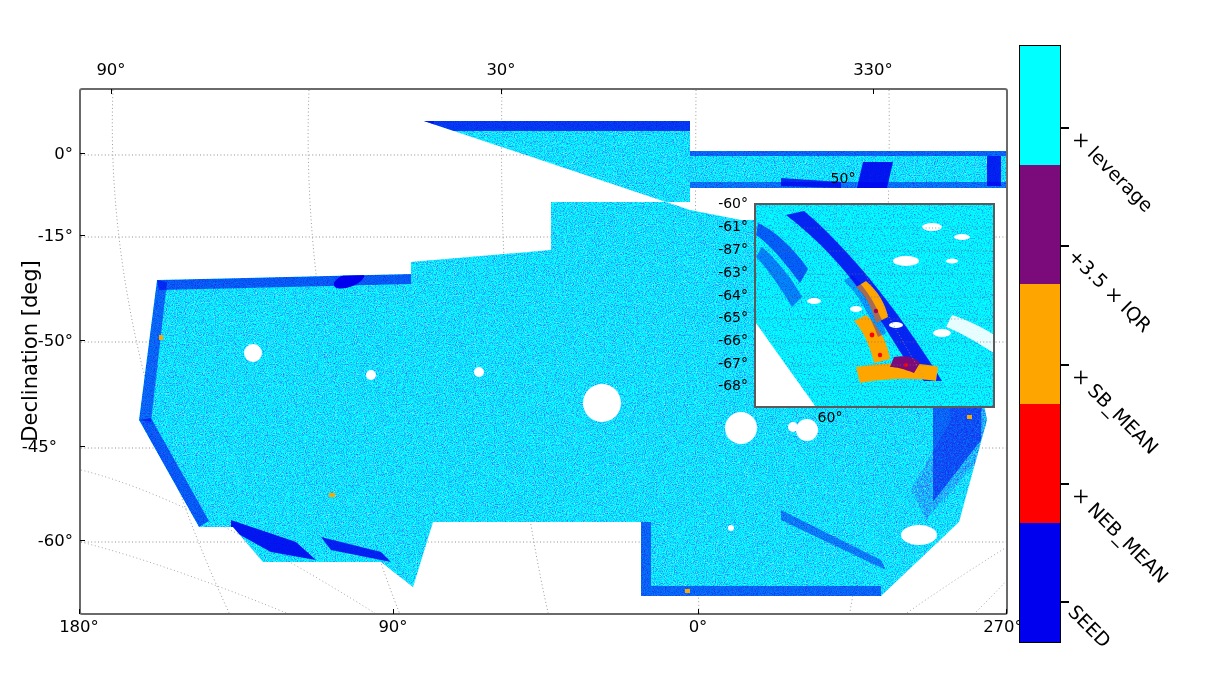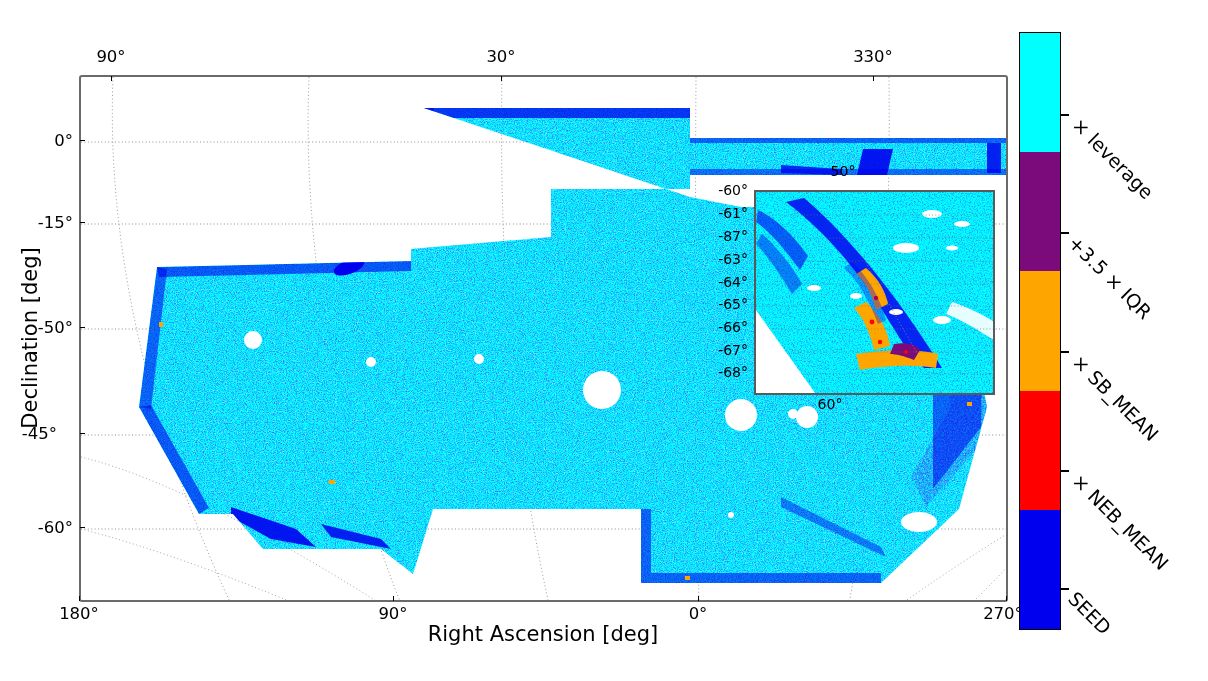--- a/index.html
+++ b/index.html
@@ -1,17 +1,17 @@
 <!DOCTYPE html>
 <html><head>
 <meta charset="utf-8">
 <style>
   html,body{margin:0;padding:0;background:#ffffff;}
   body{width:1208px;height:681px;font-family:"DejaVu Sans",sans-serif;overflow:hidden;}
-  #root{position:relative;width:1208px;height:497px;background:#fff;}
+  #root{position:relative;width:1208px;height:497px;background:#fff;margin-top:13px;}
 
   
   #axes{position:absolute;left:79px;top:75px;width:929px;height:527px;
         border:2px solid #6a6a6a;border-radius:3px;box-sizing:border-box;background:#fff;
         overflow:hidden;}
   #plotclip{position:absolute;inset:0;overflow:hidden;}
 
   
   .tick{position:absolute;font-size:16.5px;color:#000;white-space:nowrap;}
   .tick-top{transform:translate(-50%,0);}
@@ -201,21 +201,20 @@
   <div class="tick tick-bot" style="left:393px;top:604px;">90°</div>
   <div class="tick tick-bot" style="left:698px;top:604px;">0°</div>
   <div class="tick tick-bot" style="left:1003px;top:604px;">270°</div>
 
   <div class="tick tick-left" style="left:73px;top:140px;">0°</div>
   <div class="tick tick-left" style="left:73px;top:222px;text-align:right;">-15°</div>
   <div class="tick tick-left" style="left:73px;top:327px;">-50°</div>
   <div class="tick tick-left" style="left:57px;top:433px;">-45°</div>
   <div class="tick tick-left" style="left:73px;top:527px;">-60°</div>
 
-  <div class="axis-title" id="xtitle">Right Ascension [deg]</div>
   <div class="axis-title" id="ytitle">Declination [deg]</div>
 
   <div id="inset">
     <svg viewBox="0 0 241 205" preserveAspectRatio="none" style="width:241px;height:205px;display:block;">
       <defs>
         <filter id="ispk" x="-5%" y="-5%" width="110%" height="110%">
           <feTurbulence type="fractalNoise" baseFrequency="0.75" numOctaves="3" seed="11" result="n"></feTurbulence>
           <feColorMatrix in="n" type="matrix" values="0 0 0 0 0.05
                     0 0 0 0 0.05
                     0 0 0 0 0.92
@@ -295,21 +294,21 @@
   <div>
     <div class="itick itick-left" style="left:748px;top:190px;">-60°</div>
     <div class="itick itick-left" style="left:748px;top:213px;">-61°</div>
     <div class="itick itick-left" style="left:748px;top:236px;">-87°</div>
     <div class="itick itick-left" style="left:748px;top:259px;">-63°</div>
     <div class="itick itick-left" style="left:748px;top:282px;">-64°</div>
     <div class="itick itick-left" style="left:748px;top:304px;">-65°</div>
     <div class="itick itick-left" style="left:748px;top:327px;">-66°</div>
     <div class="itick itick-left" style="left:748px;top:350px;">-67°</div>
     <div class="itick itick-left" style="left:748px;top:372px;">-68°</div>
-    <div class="itick itick-top" style="left:843px;top:179px;">50°</div>
+    <div class="itick itick-top" style="left:843px;top:173px;">50°</div>
     <div class="itick itick-bot" style="left:830px;top:396px;">60°</div>
   </div>
 
   <div id="cbar">
     <div class="seg" style="height:20%;background:#00ffff;"></div>
     <div class="seg" style="height:20%;background:#7b0a7b;"></div>
     <div class="seg" style="height:20%;background:#ffa500;"></div>
     <div class="seg" style="height:20%;background:#ff0000;"></div>
     <div class="seg" style="height:20%;background:#0000ee;"></div>
   </div>

